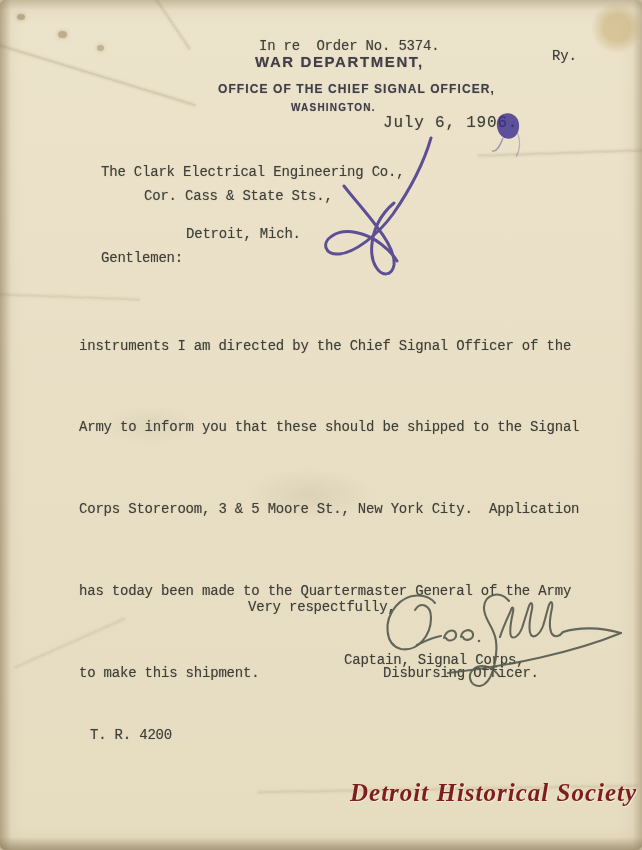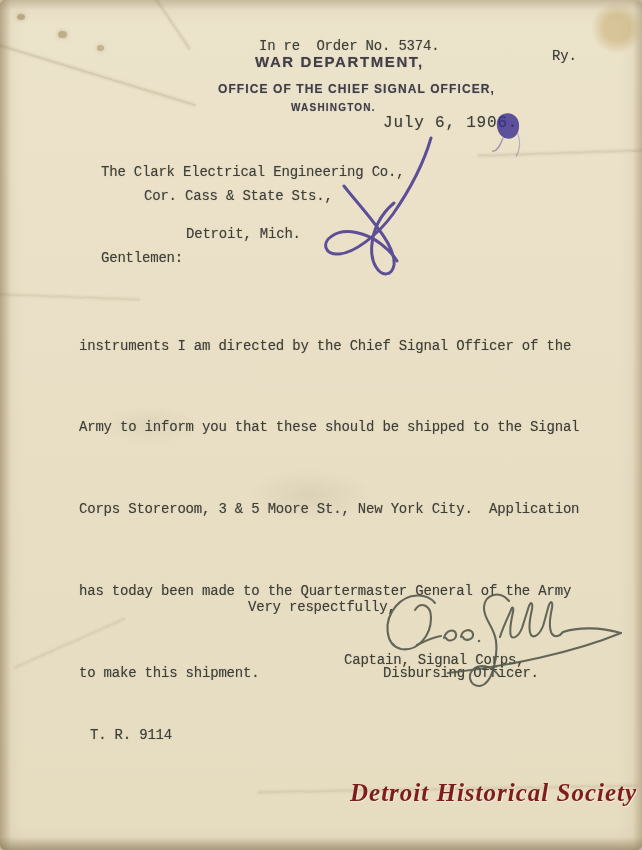--- a/index.html
+++ b/index.html
@@ -86,21 +86,21 @@
     
     
     
     
   </div>
 
   <div class="tw sz14 closing">Very respectfully,</div>
   <div class="tw sz14 title1">Captain, Signal Corps,</div>
   <div class="tw sz14 title2">Disbursing Officer.</div>
 
-  <div class="tw sz14 footref">T. R. 9114</div>
+  <div class="tw sz14 footref">T. R. 4200</div>
   <div class="wm">Detroit Historical Society</div>
 
   <svg class="ink" width="642" height="850" viewBox="0 0 642 850">
     <g stroke="#4a3b8f" stroke-width="3" fill="none" stroke-linecap="round" opacity="0.88">
       <path d="M 431 138 C 424 162, 409 191, 393 214 C 377 236, 354 253, 339 254 C 325 255, 321 243, 332 236 C 345 227, 367 233, 381 244 C 389 250, 394 256, 397 261"></path>
       <path d="M 344 186 C 354 199, 367 213, 377 227 C 388 241, 395 255, 394 265 C 392 276, 382 277, 376 267 C 369 256, 371 237, 378 223 C 382 215, 388 208, 394 203"></path>
     </g>
     <g opacity="0.8">
       <path d="M 500 116 C 507 110, 518 114, 519 124 C 520 134, 513 141, 505 138 C 497 135, 494 122, 500 116 Z" fill="#3a2d8f"></path>
       <path d="M 503 138 C 500 146, 497 152, 492 151" stroke="#3a2d8f" stroke-width="1.4" fill="none" opacity="0.5"></path>

